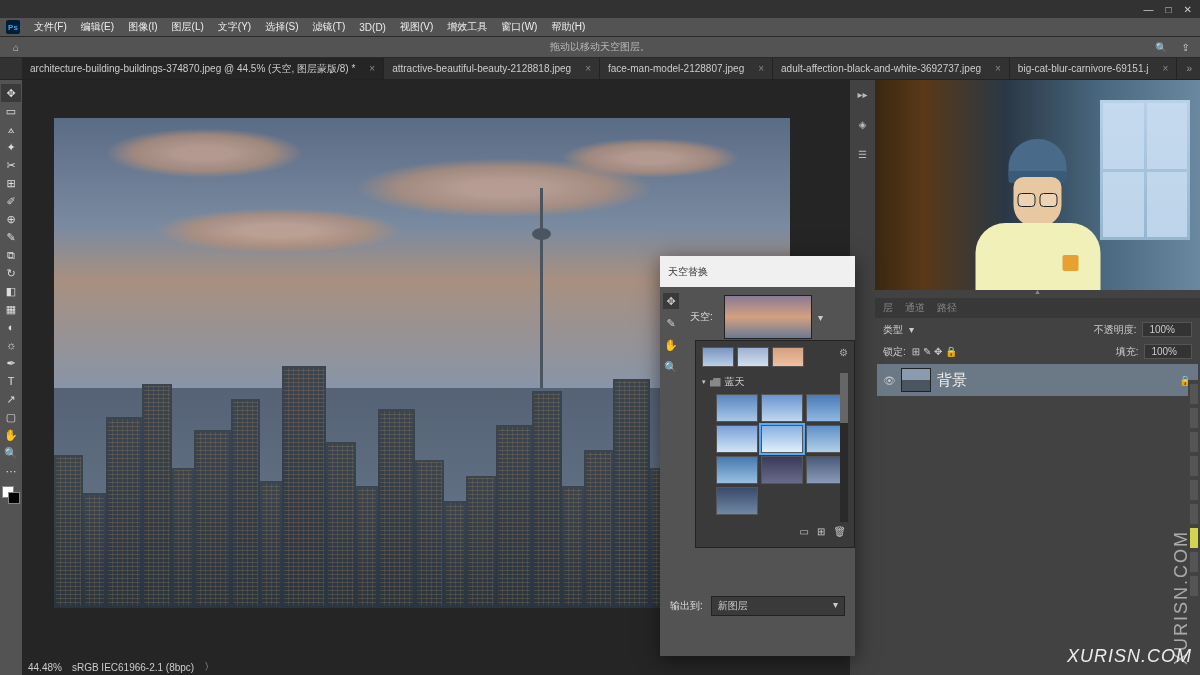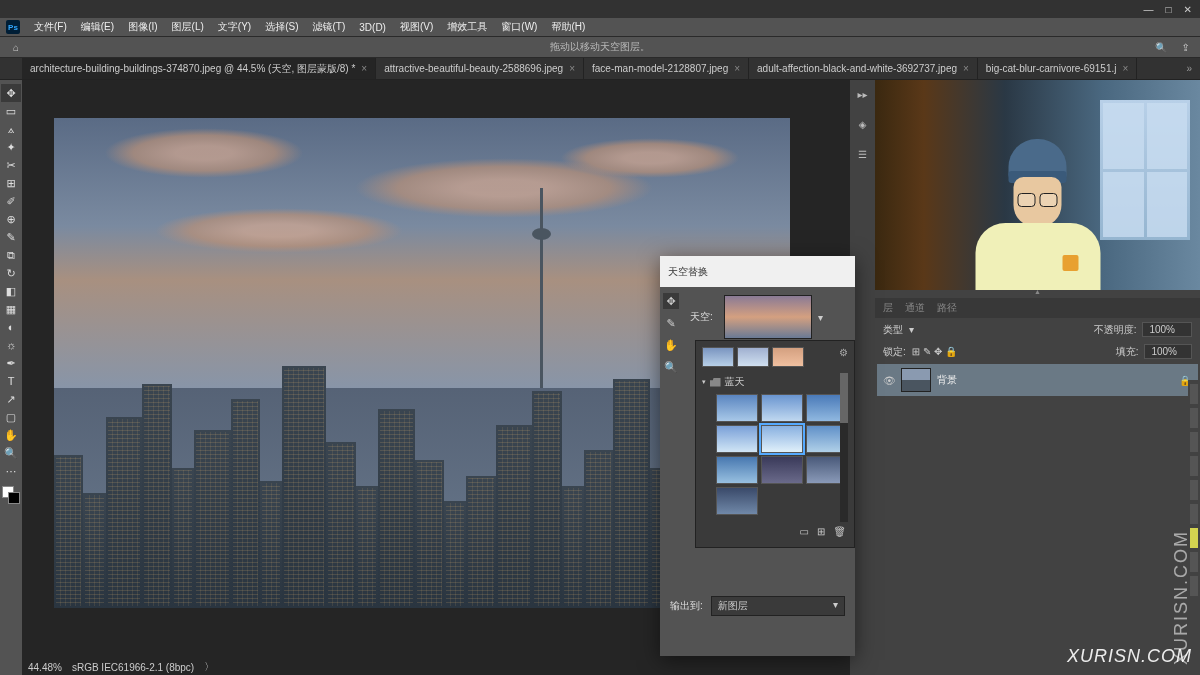--- a/index.html
+++ b/index.html
@@ -7,21 +7,21 @@
 .titlebar{height:18px;background:#323232;display:flex;justify-content:space-between;align-items:center;padding:0 8px}
 .titlebar .wincontrols{display:flex;gap:12px;color:#999}
 .menubar{height:18px;background:#535353;display:flex;align-items:center;padding-left:6px;gap:2px}
 .menubar .logo{width:14px;height:14px;background:#001e36;color:#31a8ff;display:flex;align-items:center;justify-content:center;font-size:8px;font-weight:bold;border-radius:2px;margin-right:6px}
 .menubar span{padding:2px 6px;font-size:10px;color:#eee}
 .optbar{height:22px;background:#535353;border-top:1px solid #2a2a2a;border-bottom:1px solid #2a2a2a;display:flex;align-items:center;padding:0 8px;position:relative}
 .optbar .home{width:16px;height:16px;display:flex;align-items:center;justify-content:center}
 .optbar .hint{position:absolute;left:50%;transform:translateX(-50%);color:#bbb;font-size:10px}
 .optbar .right{position:absolute;right:10px;display:flex;gap:14px;color:#aaa}
 .tabbar{height:22px;background:#323232;display:flex;align-items:stretch;padding-left:22px;border-bottom:1px solid #222}
-.tabbar .tab{padding:0 8px;display:flex;align-items:center;gap:6px;color:#999;font-size:9px;border-right:1px solid #222}
+.tabbar .tab{padding:0 8px;display:flex;align-items:center;gap:14px;color:#999;font-size:9px;border-right:1px solid #222}
 .tabbar .tab.active{background:#252525;color:#fff}
 .tabbar .tab .x{color:#888;cursor:pointer}
 .tabbar .more{margin-left:auto;padding:0 8px;display:flex;align-items:center;color:#999}
 .workspace{position:absolute;top:80px;left:0;right:0;bottom:0;display:flex}
 .toolbar{width:22px;background:#535353;display:flex;flex-direction:column;align-items:center;padding-top:4px;gap:0}
 .toolbar .tool{width:20px;height:18px;display:flex;align-items:center;justify-content:center;color:#ddd;font-size:11px;cursor:pointer}
 .toolbar .tool.sel{background:#3a3a3a}
 .toolbar .sw{margin-top:6px;width:18px;height:18px;position:relative}
 .toolbar .sw .fg{position:absolute;top:0;left:0;width:12px;height:12px;background:#fff;border:1px solid #888}
 .toolbar .sw .bg{position:absolute;bottom:0;right:0;width:12px;height:12px;background:#000;border:1px solid #888}
@@ -62,21 +62,21 @@
 .divider::after{content:"▲";position:absolute;left:50%;transform:translateX(-50%);top:-2px;font-size:7px;color:#888}
 .layers-hdr{height:20px;background:#383838;display:flex;align-items:center;padding:0 8px;gap:12px;font-size:10px}
 .layers-hdr span{color:#888}
 .layers-opts{padding:4px 8px;display:flex;align-items:center;gap:6px;font-size:9px;color:#888;background:#424242}
 .layers-opts .sel{background:#333;padding:1px 16px 1px 6px;border:1px solid #555}
 .layers-opts2{padding:3px 8px;display:flex;align-items:center;gap:6px;font-size:9px;color:#888;background:#424242}
 .layers-list{flex:1;background:#424242;padding:2px 0}
 .layer-row{height:32px;background:#6a7985;display:flex;align-items:center;padding:0 6px;gap:6px;margin:0 2px}
 .layer-row .eye{width:12px}
 .layer-row .thumb{width:30px;height:24px;background:linear-gradient(#8a9ab0 50%,#4a5560 50%);border:1px solid #222}
-.layer-row .name{flex:1;color:#eee;font-size:10px}
+.layer-row .name{flex:1;color:#eee;font-size:15px}
 .layer-row .lock{color:#aaa}
 
 .dialog{position:absolute;top:256px;left:660px;width:195px;background:#535353;box-shadow:0 4px 20px rgba(0,0,0,0.5);z-index:100}
 .dlg-title{height:31px;background:#f0f0f0;color:#333;display:flex;align-items:center;padding:0 8px;font-size:10px}
 .dlg-body{display:flex}
 .dlg-tools{width:22px;background:#535353;display:flex;flex-direction:column;padding-top:6px;gap:6px;align-items:center}
 .dlg-tools .t{width:16px;height:16px;display:flex;align-items:center;justify-content:center;color:#ccc;font-size:11px}
 .dlg-tools .t.sel{background:#3a3a3a}
 .dlg-content{flex:1;padding:8px}
 .sky-row{display:flex;align-items:center;gap:6px;margin-bottom:1px}
@@ -147,21 +147,21 @@
     <span>⇪</span>
   </div>
 </div>
 
 <div class="tabbar">
   <div class="tab active">
       <span>architecture-building-buildings-374870.jpeg @ 44.5% (天空, 图层蒙版/8) *</span>
       <span class="x">×</span>
     </div>
   <div class="tab">
-      <span>attractive-beautiful-beauty-2588696.jpeg</span>
+      <span>attractive-beautiful-beauty-2128818.jpeg</span>
       <span class="x">×</span>
     </div>
   <div class="tab">
       <span>face-man-model-2128807.jpeg</span>
       <span class="x">×</span>
     </div>
   <div class="tab">
       <span>adult-affection-black-and-white-3692737.jpeg</span>
       <span class="x">×</span>
     </div>

